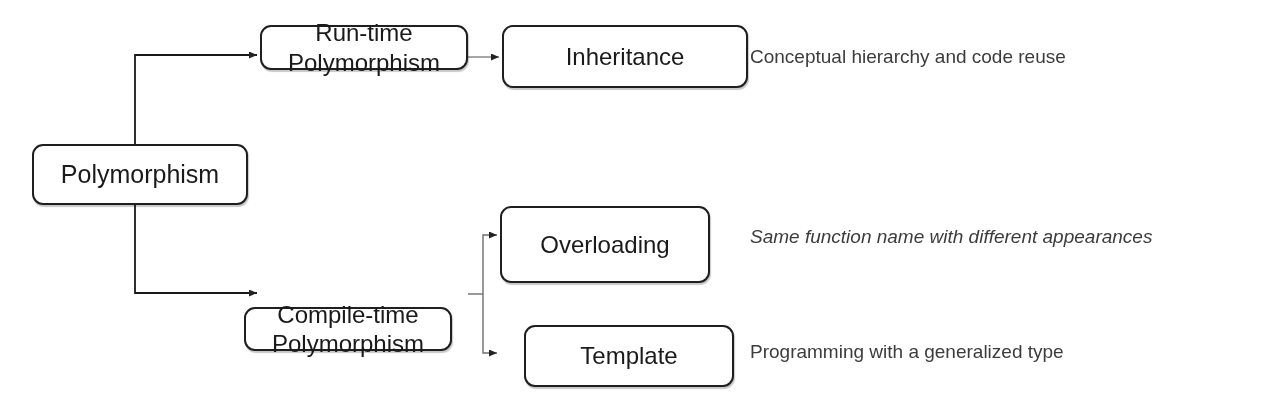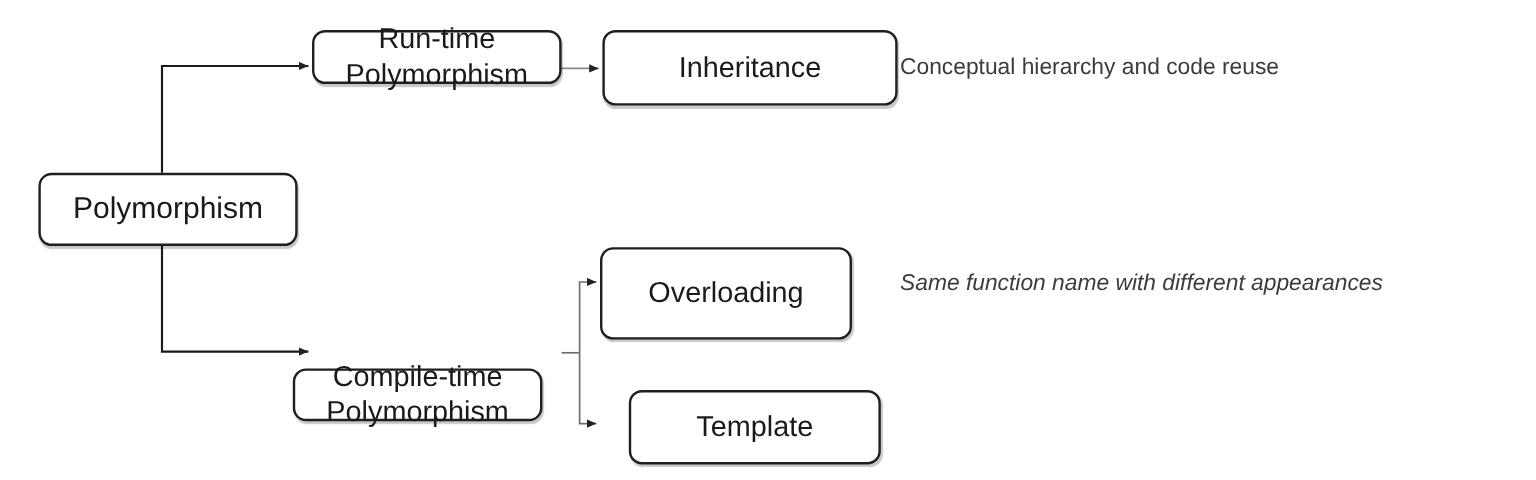--- a/index.html
+++ b/index.html
@@ -102,14 +102,15 @@
   </div>
 
   <div class="node node-template">
     <span>Template</span>
   </div>
 
   <div class="desc desc-inheritance">Conceptual hierarchy and code reuse</div>
 
   <div class="desc desc-overloading">Same function name with different appearances</div>
 
+  <div class="desc desc-template">Programming with a generalized type</div>
 
 </div>
 
 </body></html>

